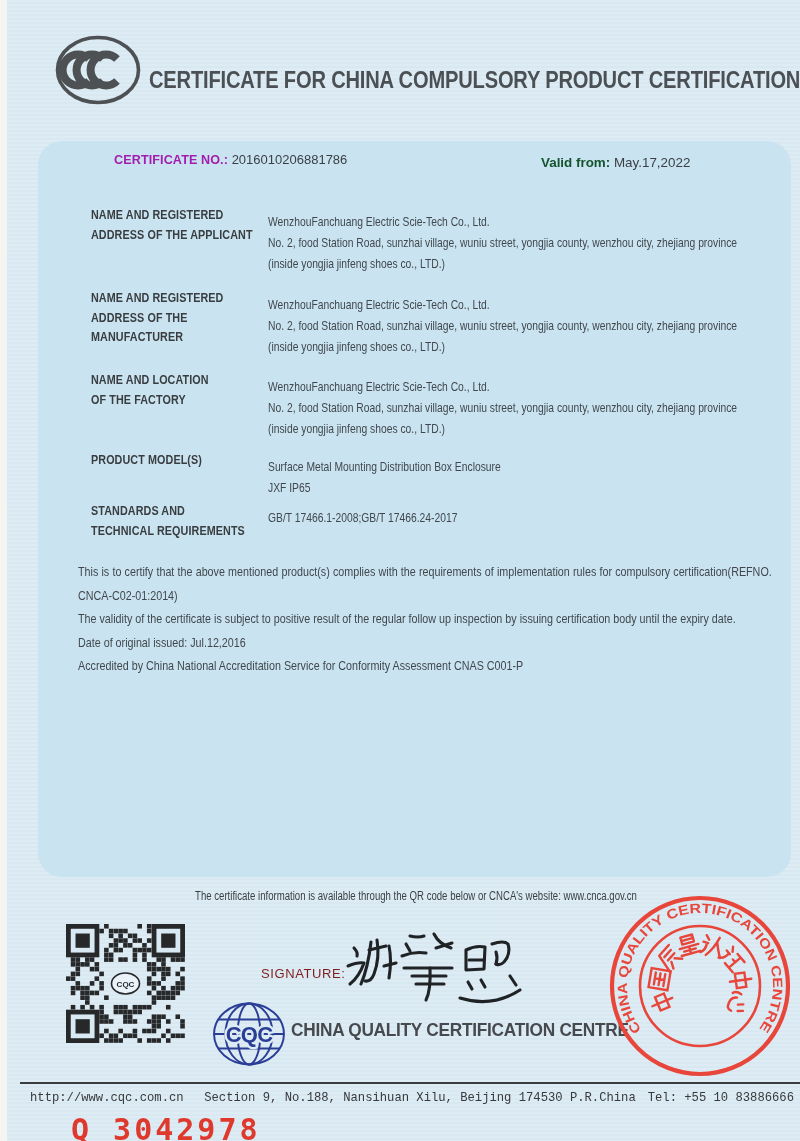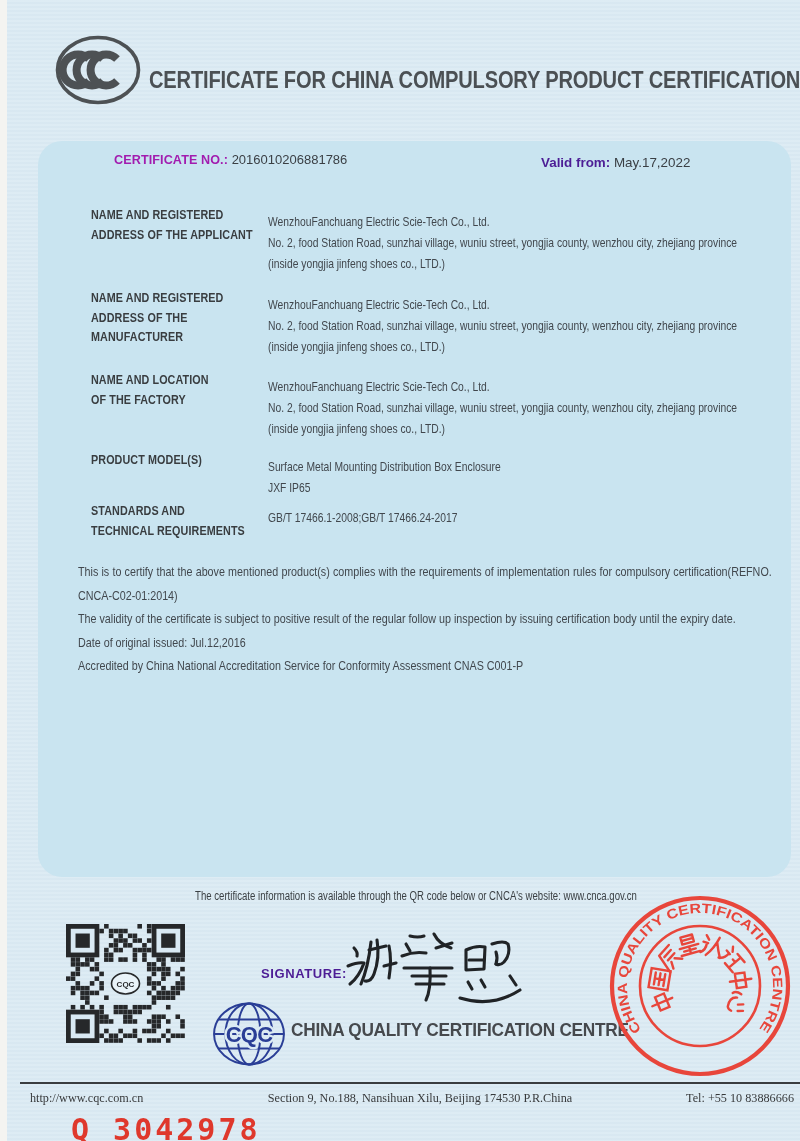--- a/index.html
+++ b/index.html
@@ -22,21 +22,21 @@
   .title{
     position:absolute;left:149px;top:51px;width:762px;
     font-size:23.5px;font-weight:bold;color:#4b5054;letter-spacing:-.2px;
     transform:scaleX(.855);transform-origin:0 0;white-space:nowrap;
   }
 
   
   .certno{position:absolute;left:114px;top:152px;font-size:13px;color:#3a3f44}
   .certno b{font-size:12.6px;letter-spacing:.1px;color:#a21caf}
   .valid{position:absolute;left:541px;top:150px;font-size:13.4px;color:#3a3f44;line-height:25px}
-  .valid b{color:#4c1d95}
+  .valid b{color:#14532d}
 
   
   .sec{position:absolute;left:91px;width:700px;height:80px}
   .sec .label{
     position:absolute;left:0;top:0;width:210px;
     transform:scaleX(.85);transform-origin:0 0;
     font-weight:bold;font-size:12.7px;line-height:19.5px;color:#393d40;letter-spacing:.1px;
   }
   .sec .value{
     position:absolute;left:177px;top:6px;width:650px;
@@ -55,37 +55,37 @@
 
   
   .qr-note{
     position:absolute;left:55px;top:889px;width:722px;text-align:center;
     transform:scaleX(.8);transform-origin:50% 0;
     font-size:12px;color:#3b4044;
   }
 
   .qr{position:absolute;left:66px;top:924px;width:119px;height:119px}
 
-  .sig-label{position:absolute;left:261px;top:966px;font-size:13px;font-weight:bold;
-    color:#4c1d95;letter-spacing:.6px}
+  .sig-label{position:absolute;left:261px;top:966px;font-size:13px;font-weight:normal;
+    color:#7f1d1d;letter-spacing:.6px}
   .sig-svg{position:absolute;left:340px;top:926px;width:192px;height:86px}
 
   .globe{position:absolute;left:211px;top:1000px;width:76px;height:68px}
   .issuer-name{
     position:absolute;left:291px;top:1019px;width:400px;
     transform:scaleX(.9);transform-origin:0 0;white-space:nowrap;
     font-size:19.2px;font-weight:bold;color:#46494d;letter-spacing:-.3px;
   }
 
   .seal{position:absolute;left:605px;top:891px;width:190px;height:190px}
 
   
   .rule{position:absolute;left:20px;top:1082px;width:780px;height:2.2px;background:#3b3e40}
   .foot{
-    position:absolute;top:1091px;font-family:Liberation Serif, serif;
+    position:absolute;top:1091px;font-family:Liberation Mono, monospace;
     font-size:12.2px;color:#37393b;white-space:nowrap;
   }
   .foot.web{left:30px}
   .foot.addr{left:420px;transform:translateX(-50%)}
   .foot.tel{right:6px}
   .serial{
     position:absolute;left:71px;top:1112px;
     font-family:"DejaVu Sans Mono", monospace;font-weight:bold;
     font-size:30px;letter-spacing:3px;color:#df382c;white-space:nowrap;
   }

